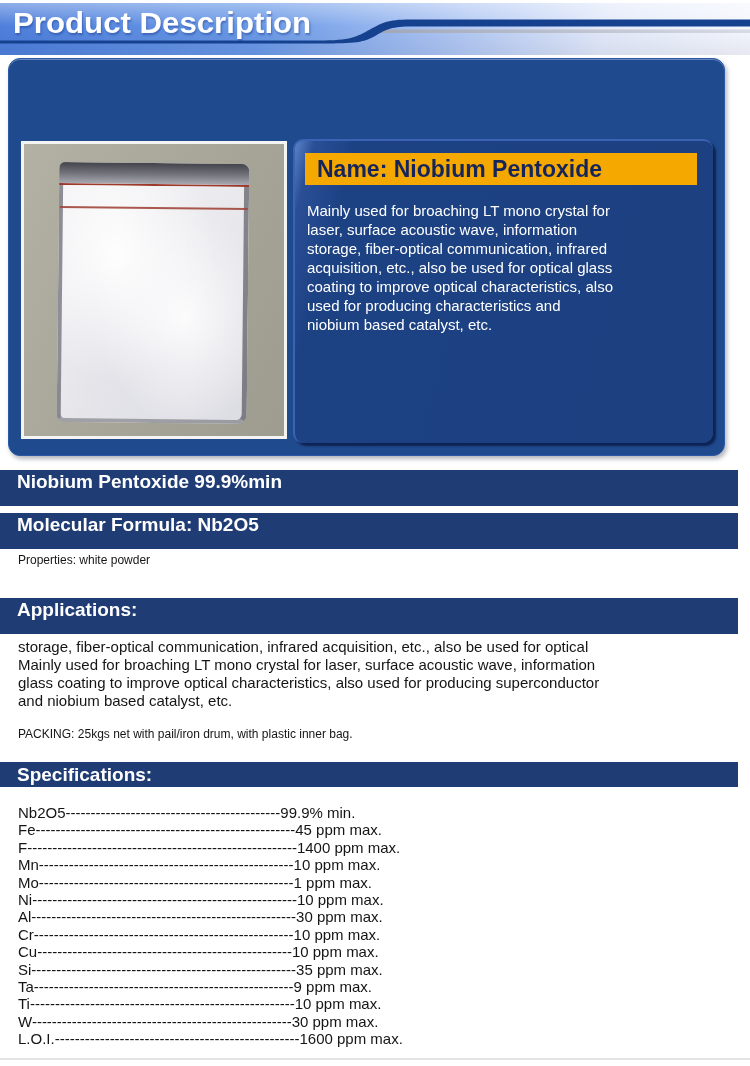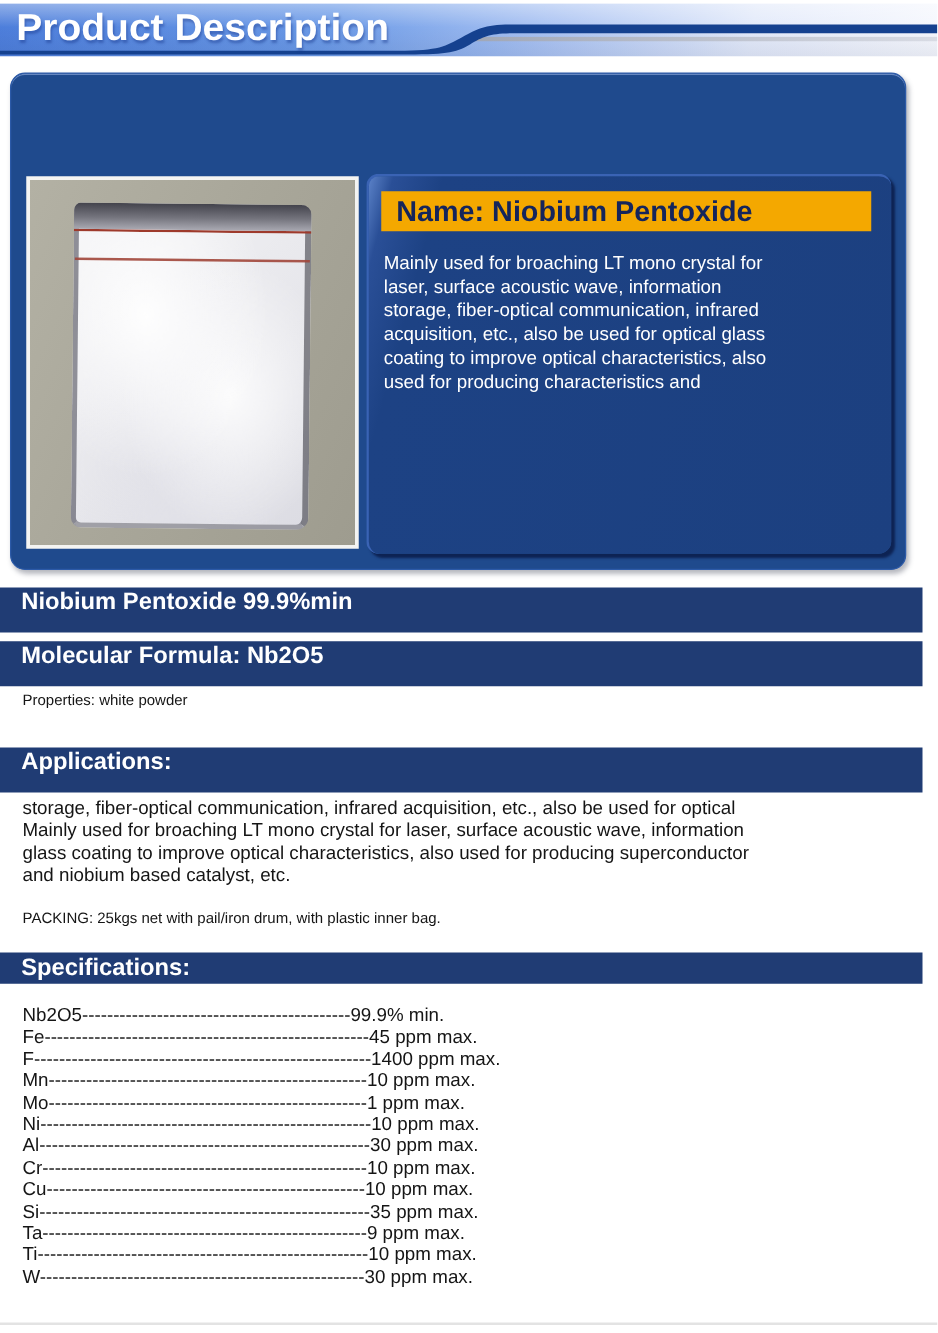--- a/index.html
+++ b/index.html
@@ -7,21 +7,21 @@
   body {
     font-family:"Liberation Sans","DejaVu Sans",sans-serif;
     background:#ffffff;
     position:relative;
     width:750px; height:1066px;
     overflow:hidden;
     color:#111;
   }
   
   .hdr {
-    position:absolute; left:0; top:3; top:3px; width:750px; height:42px;
+    position:absolute; left:0; top:3; top:3px; width:750px; height:52px;
     background:linear-gradient(100deg,#4d7edb 0%,#6b9ae7 35%,#a9c2f2 58%,#e3eafa 80%,#f6f8fe 100%);
   }
   .hdr::before{
     content:""; position:absolute; inset:0;
     background:linear-gradient(to bottom,rgba(255,255,255,.38),rgba(255,255,255,0) 45%,rgba(10,20,60,.07));
   }
   .hdr-title{
     position:absolute; left:13px; top:3px;
     font-size:30px; font-weight:bold; color:#ffffff;
     letter-spacing:0px; transform:scaleX(1.04); transform-origin:left center;
@@ -134,20 +134,21 @@
 
   <div class="panel">
     <div class="name-banner">Name: Niobium Pentoxide</div>
     <div class="panel-desc">
       <div>Mainly used for broaching LT mono crystal for</div>
       <div>laser, surface acoustic wave, information</div>
       <div>storage, fiber-optical communication, infrared</div>
       <div>acquisition, etc., also be used for optical glass</div>
       <div>coating to improve optical characteristics, also</div>
       <div>used for producing characteristics and</div>
+      <div>niobium based catalyst, etc.</div>
     </div>
   </div>
 </div>
 
 <div class="bar bar1">Niobium Pentoxide 99.9%min</div>
 <div class="bar bar2">Molecular Formula: Nb2O5</div>
 
 <div class="plain properties">Properties: white powder</div>
 
 <div class="bar bar3">Applications:</div>
@@ -170,15 +171,16 @@
   <div>Mn---------------------------------------------------10 ppm max.</div>
   <div>Mo---------------------------------------------------1 ppm max.</div>
   <div>Ni-----------------------------------------------------10 ppm max.</div>
   <div>Al-----------------------------------------------------30 ppm max.</div>
   <div>Cr----------------------------------------------------10 ppm max.</div>
   <div>Cu---------------------------------------------------10 ppm max.</div>
   <div>Si-----------------------------------------------------35 ppm max.</div>
   <div>Ta----------------------------------------------------9 ppm max.</div>
   <div>Ti-----------------------------------------------------10 ppm max.</div>
   <div>W----------------------------------------------------30 ppm max.</div>
+  <div>L.O.I.-------------------------------------------------1600 ppm max.</div>
 </div>
 
 <div class="bottom-line"></div>
 
 </body></html>

